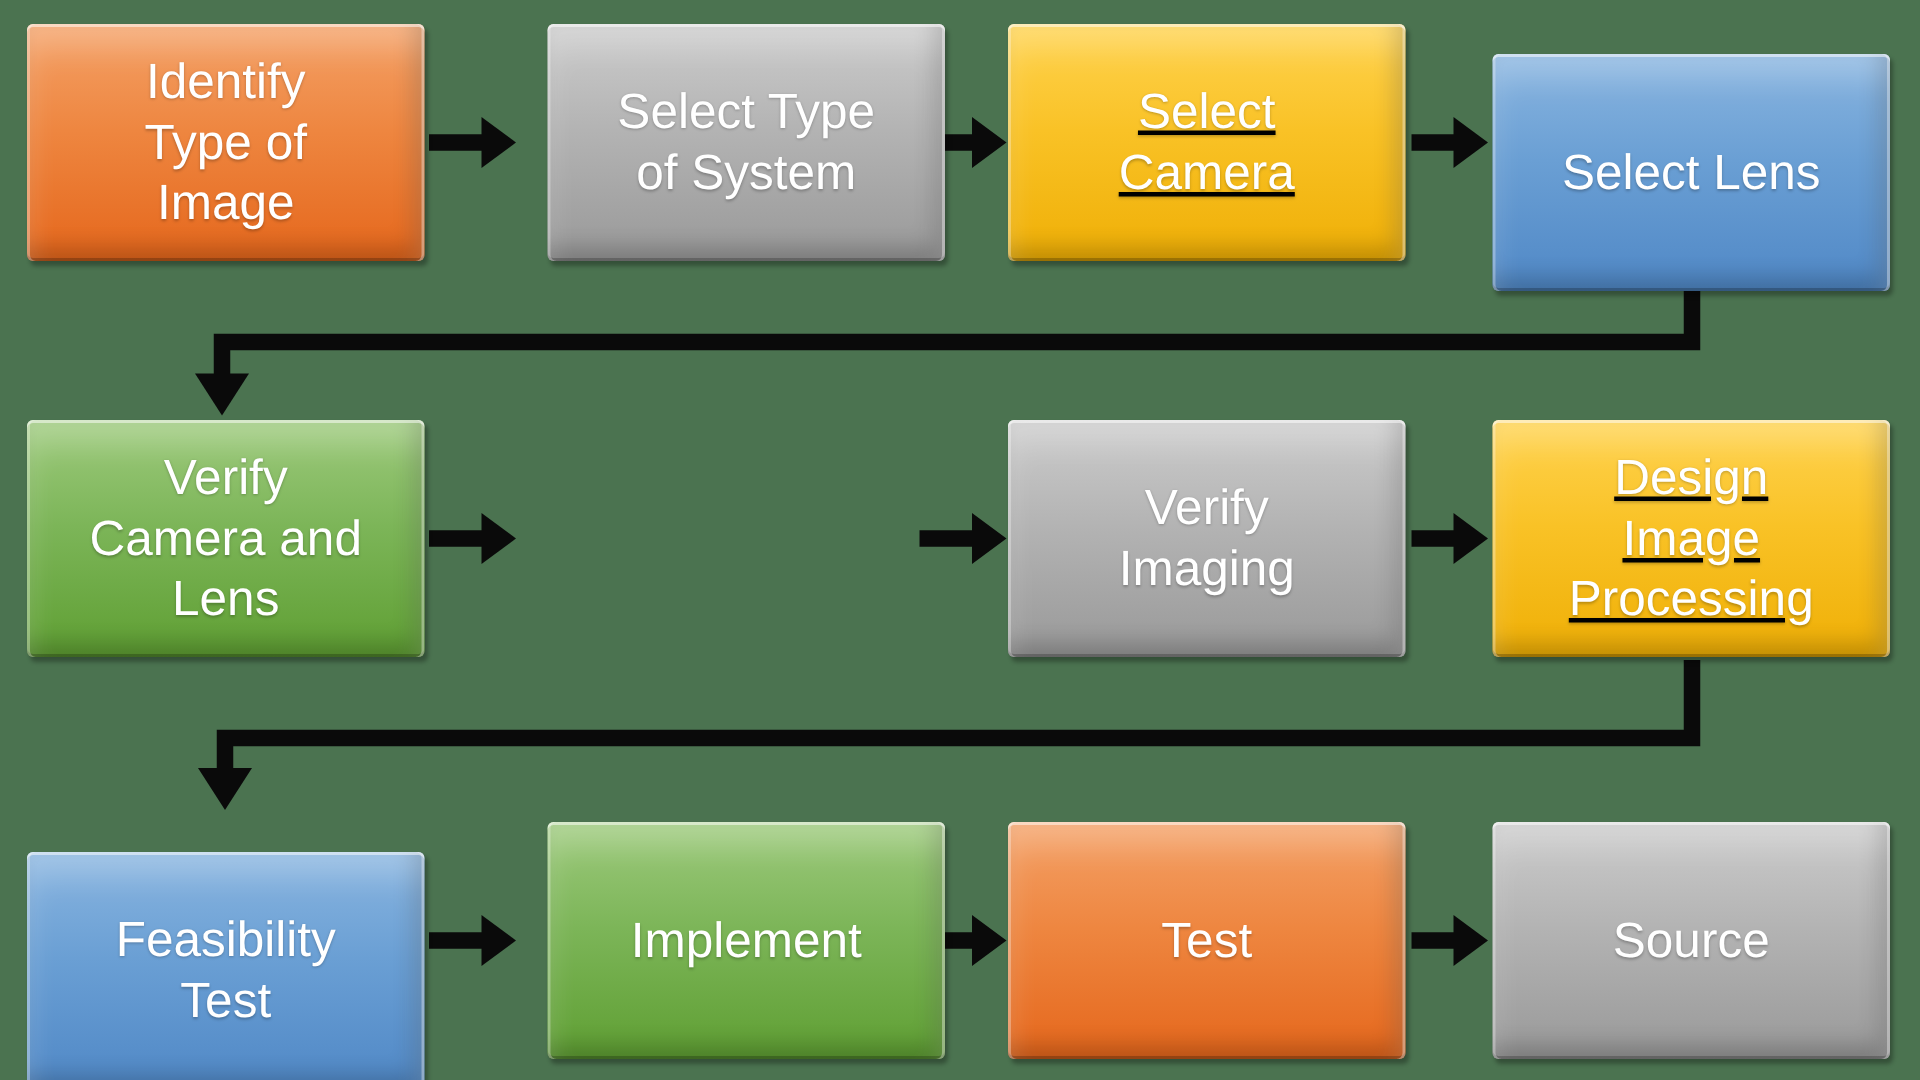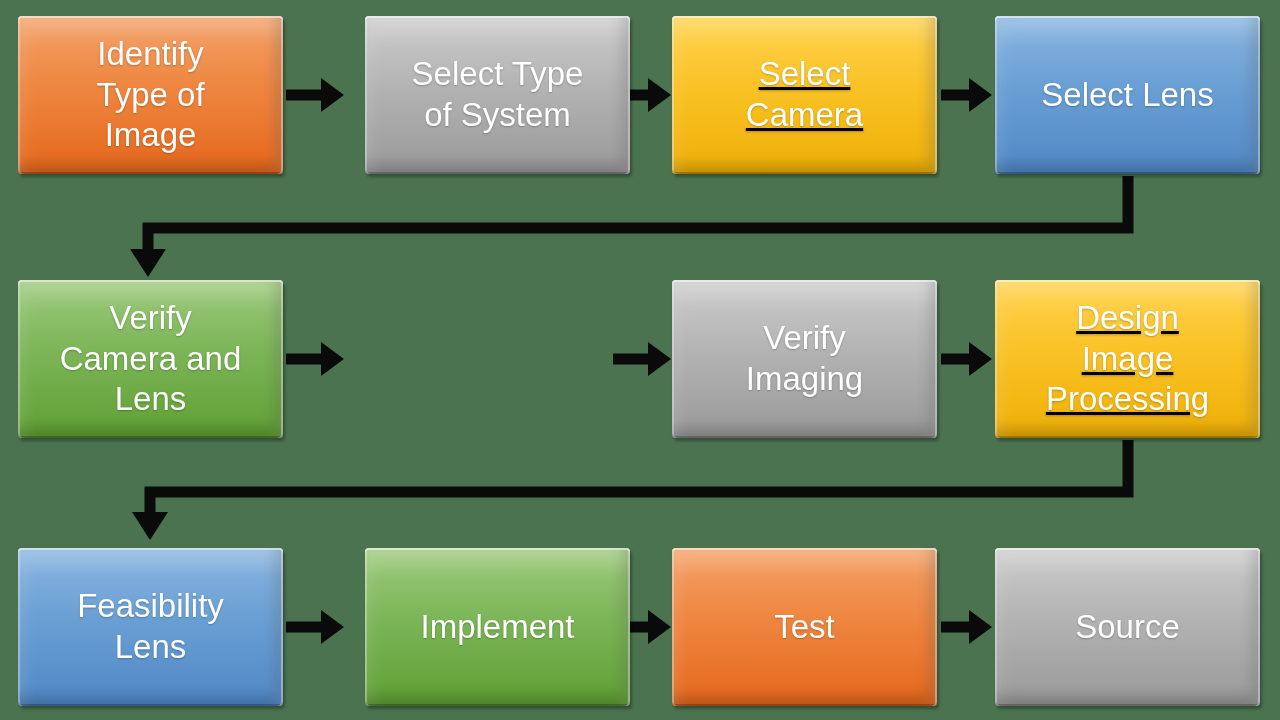--- a/index.html
+++ b/index.html
@@ -42,21 +42,21 @@
     color: #FFFFFF;
     font-size: 33px;
     line-height: 1.24;
     white-space: pre-line;
     text-shadow: 0 1px 2px rgba(0,0,0,0.25);
     padding: 0 8px;
   }
   .c-orange { background: linear-gradient(180deg, #F4A167 0%, #EE8640 45%, #E5671C 100%); }
   .c-gray   { background: linear-gradient(180deg, #CCCCCC 0%, #B3B3B3 45%, #999999 100%); }
   .c-gold   { background: linear-gradient(180deg, #FFD34F 0%, #F9C226 45%, #EFAF06 100%); text-decoration: underline; }
-  .c-blue   { background: linear-gradient(180deg, #89B5E0 0%, #6A9FD4 45%, #5088C6 100%); }
+  .c-blue   { background: linear-gradient(180deg, #89B5E0 0%, #6A9FD4 45%, #5088C6 100%); margin-top: 20px; }
   .c-green  { background: linear-gradient(180deg, #9DCA7C 0%, #7CB558 45%, #5F9F33 100%); }
 
   
   .col1 { left: 18px; }
   .col2 { left: 365px; }
   .col3 { left: 672px; }
   .col4 { left: 995px; }
   .row1 { top: 16px; }
   .row2 { top: 280px; }
   .row3 { top: 548px; }
@@ -147,21 +147,21 @@
 Imaging</span>
   </div>
   <div class="node c-gold row2 col4">
     <span class="label">Design
 Image
 Processing</span>
   </div>
 
   <div class="node c-blue row3 col1">
     <span class="label">Feasibility
-Lens</span>
+Test</span>
   </div>
   <div class="node c-green row3 col2">
     <span class="label">Implement</span>
   </div>
   <div class="node c-orange row3 col3">
     <span class="label">Test</span>
   </div>
   <div class="node c-gray row3 col4">
     <span class="label">Source</span>
   </div>

